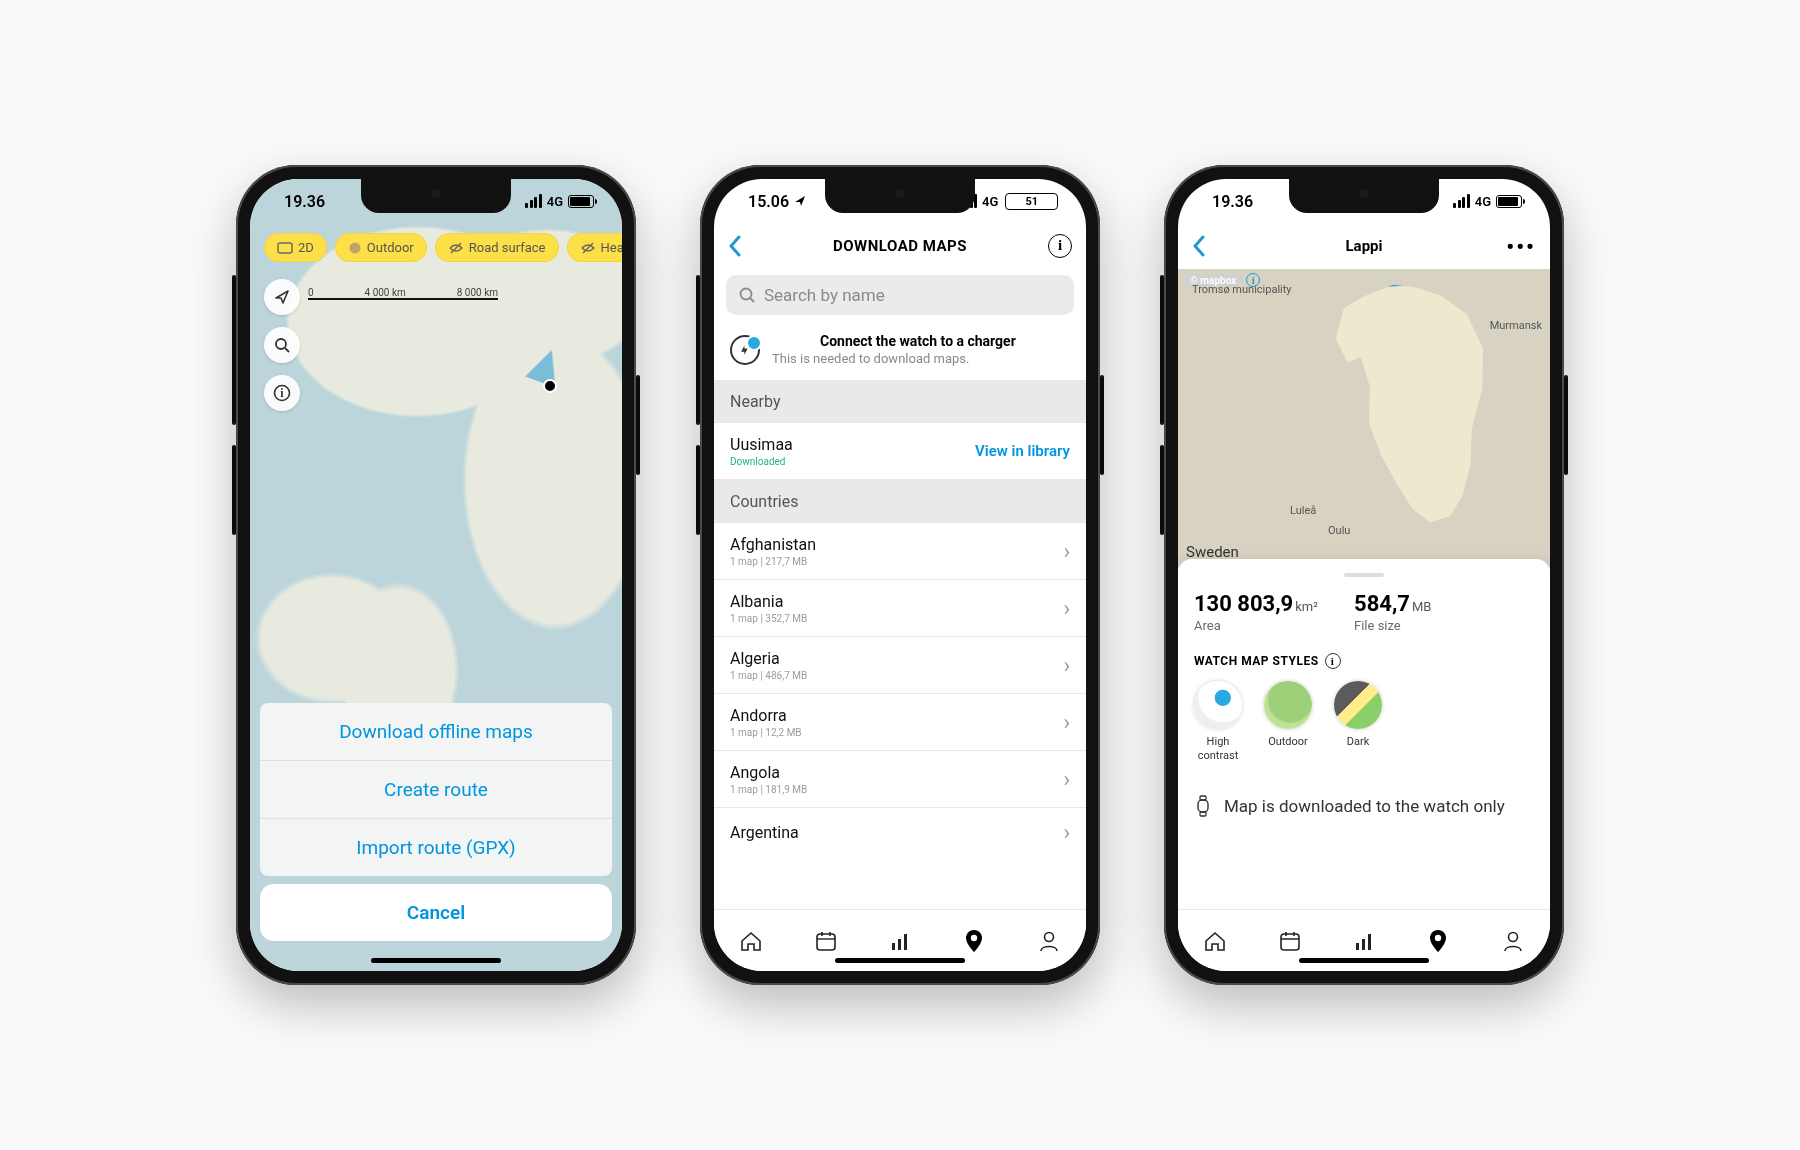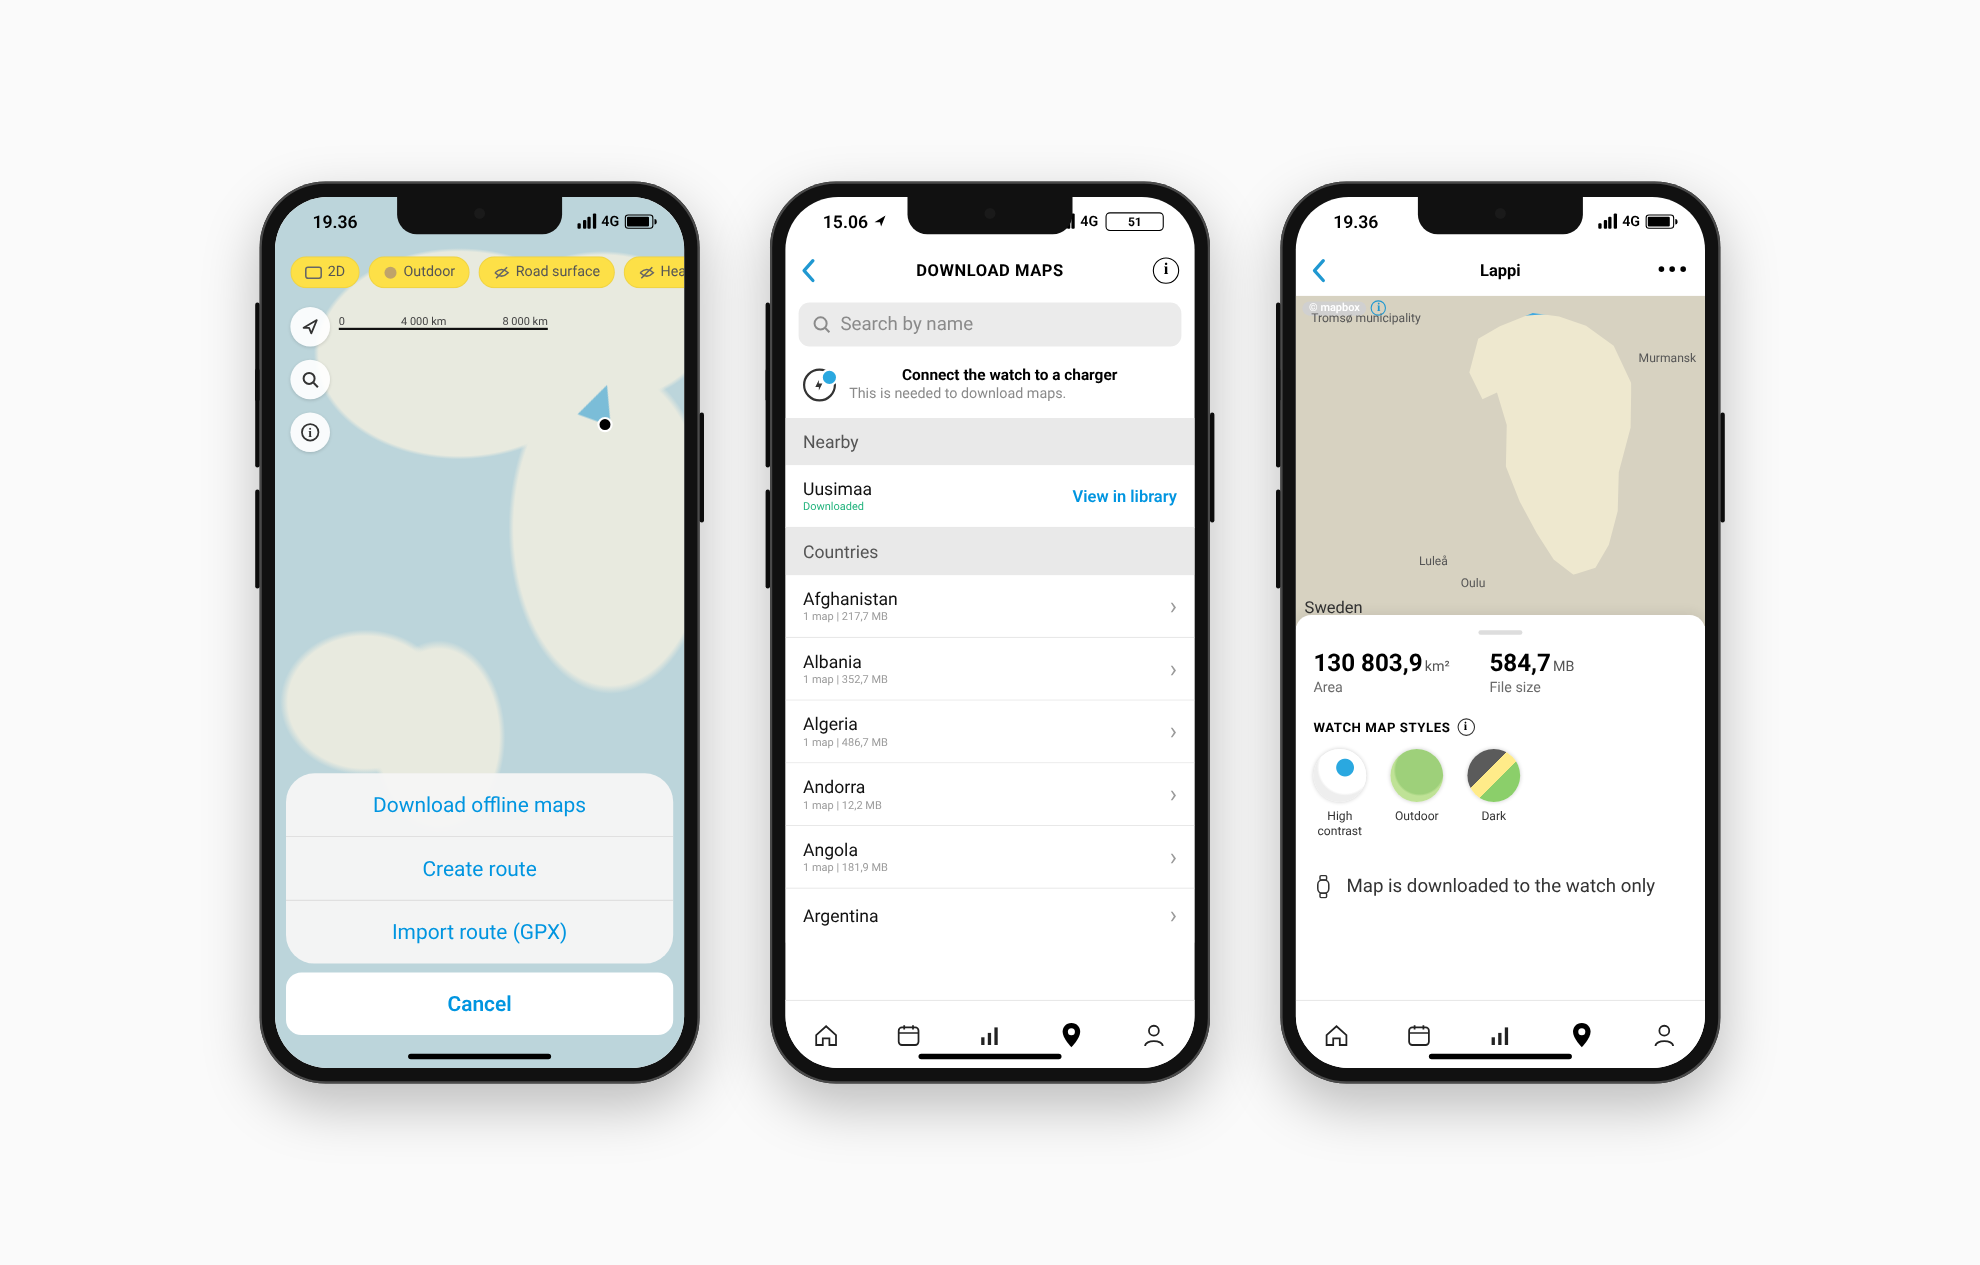--- a/index.html
+++ b/index.html
@@ -197,21 +197,21 @@
   .action-sheet-backdrop {
     position:absolute; inset:0;
   }
   .action-sheet {
     position:absolute; bottom:10px; left:10px; right:10px;
     display:flex; flex-direction:column; gap:8px;
     z-index:25;
   }
   .sheet-group {
     background:rgba(245,245,245,.97);
-    border-radius:26px;
+    border-radius:8px;
     overflow:hidden;
   }
   .sheet-item {
     padding:17px 0;
     text-align:center;
     color:var(--accent-bright);
     font-size:19px;
     border-top:1px solid rgba(0,0,0,.08);
   }
   .sheet-item:first-child{border-top:none;}

